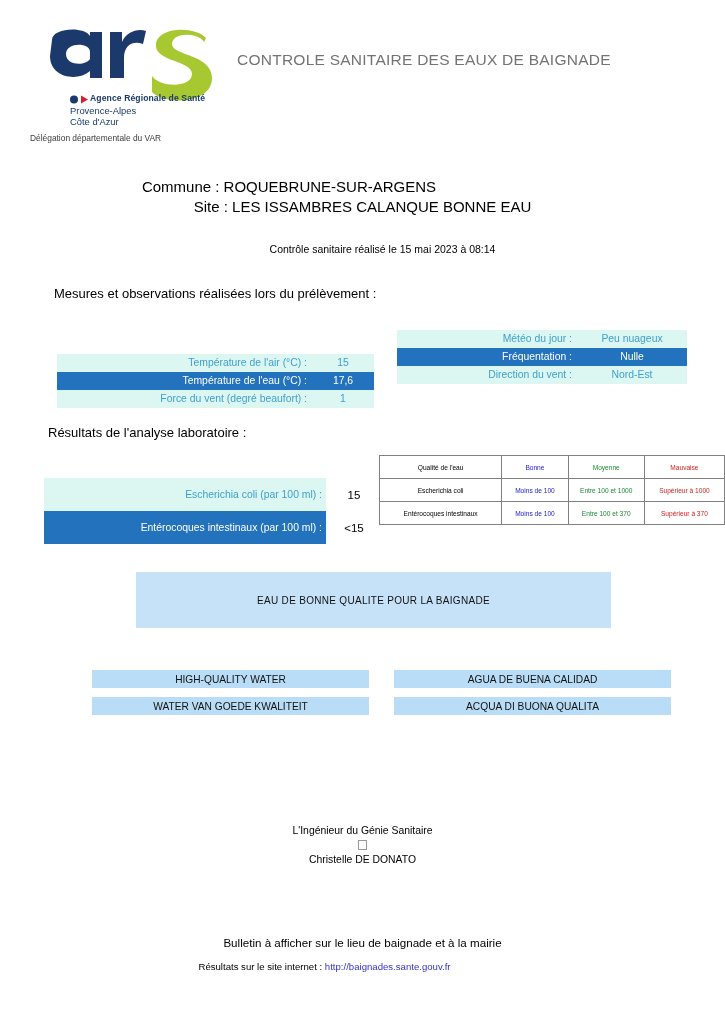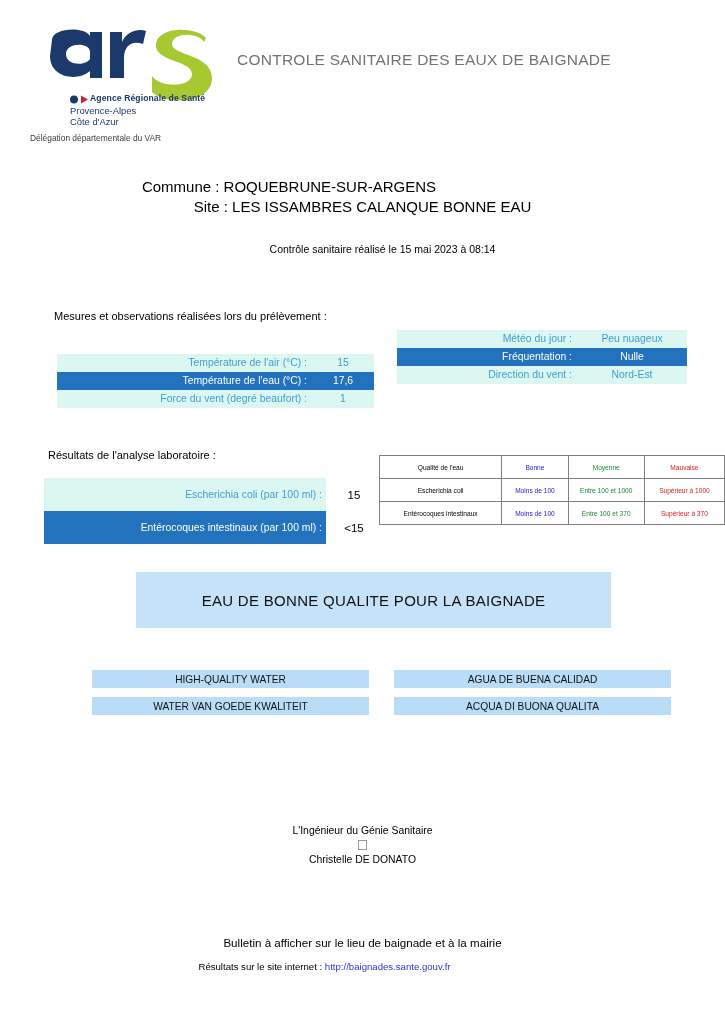--- a/index.html
+++ b/index.html
@@ -22,21 +22,21 @@
   .logo-region { position:absolute; left:24px; top:80px; font-size:9.4px; line-height:10.5px; color:#1b3a6b; white-space:nowrap; }
   .doc-title { position:absolute; left:237px; top:51px; font-size:15.5px; letter-spacing:0.25px; color:#737373; white-space:nowrap; }
   .delegation { position:absolute; left:30px; top:133px; font-size:8.4px; color:#3b3b3b; white-space:nowrap; }
 
   
   .commune { position:absolute; left:0; top:178px; width:578px; text-align:center; font-size:15px; }
   .site { position:absolute; left:0; top:198px; width:725px; text-align:center; font-size:15px; }
   .controle-date { position:absolute; left:0; top:243px; width:725px; text-align:center; font-size:10.5px;padding-left:20px; }
 
   
-  .sec-heading { position:absolute; font-size:11px; color:#000; white-space:nowrap;margin-top:24px; }
+  .sec-heading { position:absolute; font-size:13px; color:#000; white-space:nowrap; }
   #h-mesures { left:54px; top:286px; }
   #h-labo { left:48px; top:425px; }
 
   
   .mtable { position:absolute; border-collapse:collapse; font-size:10.4px; }
   .mtable td { padding:0; height:18px; line-height:18px; vertical-align:middle; }
   .mtable .lab { text-align:right; padding-right:5px; }
   .mtable .val { text-align:center; }
   .row-light td { background:#dcf7f1; color:#3f9fd0; }
   .row-hl td { background:#2272bd; color:#ffffff; }
@@ -57,21 +57,21 @@
   .qtable { position:absolute; left:379px; top:455px; border-collapse:collapse; font-size:6.6px; background:#fff; }
   .qtable td { border:1px solid #808080; height:22px; text-align:center; vertical-align:middle; padding:0 2px; }
   .qtable .c0 { width:122px; color:#000; }
   .qtable .c1 { width:64px; color:#2222cc; }
   .qtable .c2 { width:74px; color:#1a8a33; }
   .qtable .c3 { width:78px; color:#d42020; }
 
   
   .verdict { position:absolute; left:136px; top:572px; width:475px; height:56px;
              background:#c5e2f8; display:flex; align-items:center; justify-content:center;
-             font-size:15px; letter-spacing:0.3px; color:#111; }
+             font-size:10px; letter-spacing:0.3px; color:#111; }
 
   
   .tbox { position:absolute; height:18px; background:#b9ddf7; display:flex; align-items:center; justify-content:center; font-size:10.2px; color:#111; }
   #tr-en { left:92px;  top:670px; width:277px; }
   #tr-es { left:394px; top:670px; width:277px; }
   #tr-nl { left:92px;  top:697px; width:277px; }
   #tr-it { left:394px; top:697px; width:277px; }
 
   
   .sig-title { position:absolute; left:0; top:825px; width:725px; text-align:center; font-size:10.4px; }

